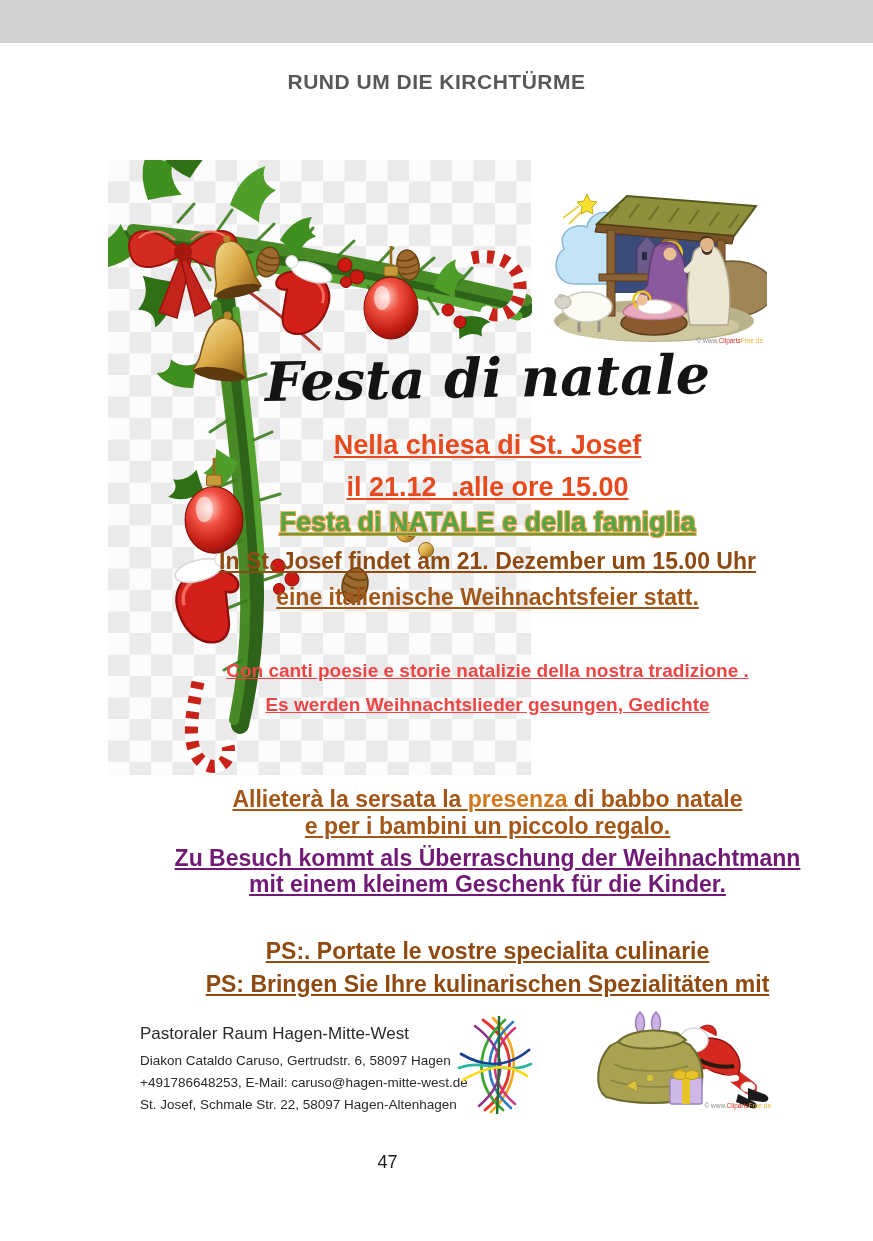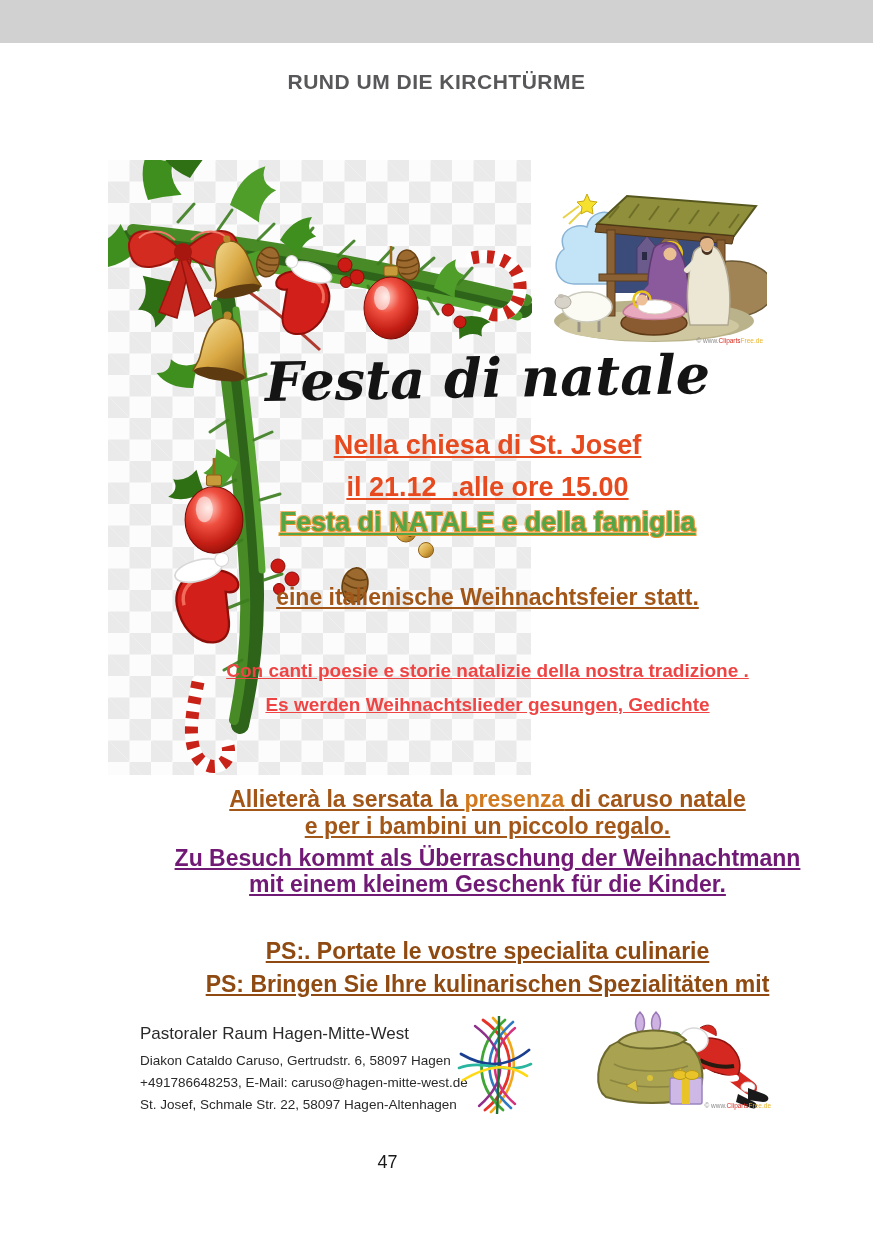--- a/index.html
+++ b/index.html
@@ -245,26 +245,27 @@
       <tspan fill="#8a8a8a">© www.</tspan><tspan fill="#d42a20">Cliparts</tspan><tspan fill="#e8b428">Free.de</tspan>
     </text>
   </svg>
 
   <div id="script-title" class="abs">Festa di natale</div>
 
   <div class="abs fl red" style="top:431px">Nella chiesa di St. Josef</div>
   <div class="abs fl red pre" style="top:473px">il 21.12  .alle ore 15.00</div>
   <div class="abs fl green" style="top:508px">Festa di NATALE e della famiglia</div>
 
+  <div class="abs fl brown-d" style="top:549px">In St. Josef findet am 21. Dezember um 15.00 Uhr</div>
   <div class="abs fl brown-m" style="top:585px">eine italienische Weihnachtsfeier statt.</div>
 
   <div class="abs fl orange" style="top:661px">Con canti poesie e storie natalizie della nostra tradizione .</div>
   <div class="abs fl orange" style="top:695px">Es werden Weihnachtslieder gesungen, Gedichte</div>
 
-  <div class="abs fl brown-m" style="top:787px"><span>Allieterà la sersata la </span><span class="hl">presenza</span><span> di caruso natale</span></div>
+  <div class="abs fl brown-m" style="top:787px"><span>Allieterà la sersata la </span><span class="hl">presenza</span><span> di babbo natale</span></div>
   <div class="abs fl brown-m" style="top:814px">e per i bambini un piccolo regalo.</div>
   <div class="abs fl orange-l" style="top:846px">Zu Besuch kommt als Überraschung der Weihnachtmann</div>
   <div class="abs fl orange-l" style="top:872px">mit einem kleinem Geschenk für die Kinder.</div>
 
   <div class="abs fl brown-d" style="top:939px">PS:. Portate le vostre specialita culinarie</div>
   <div class="abs fl brown-d" style="top:972px">PS: Bringen Sie Ihre kulinarischen Spezialitäten mit</div>
 
   <div id="contact-org" class="abs contact">Pastoraler Raum Hagen-Mitte-West</div>
   <div id="contact-l1" class="abs contact contact-small">Diakon Cataldo Caruso, Gertrudstr. 6, 58097 Hagen</div>
   <div id="contact-l2" class="abs contact contact-small">+491786648253, E-Mail: caruso@hagen-mitte-west.de</div>

